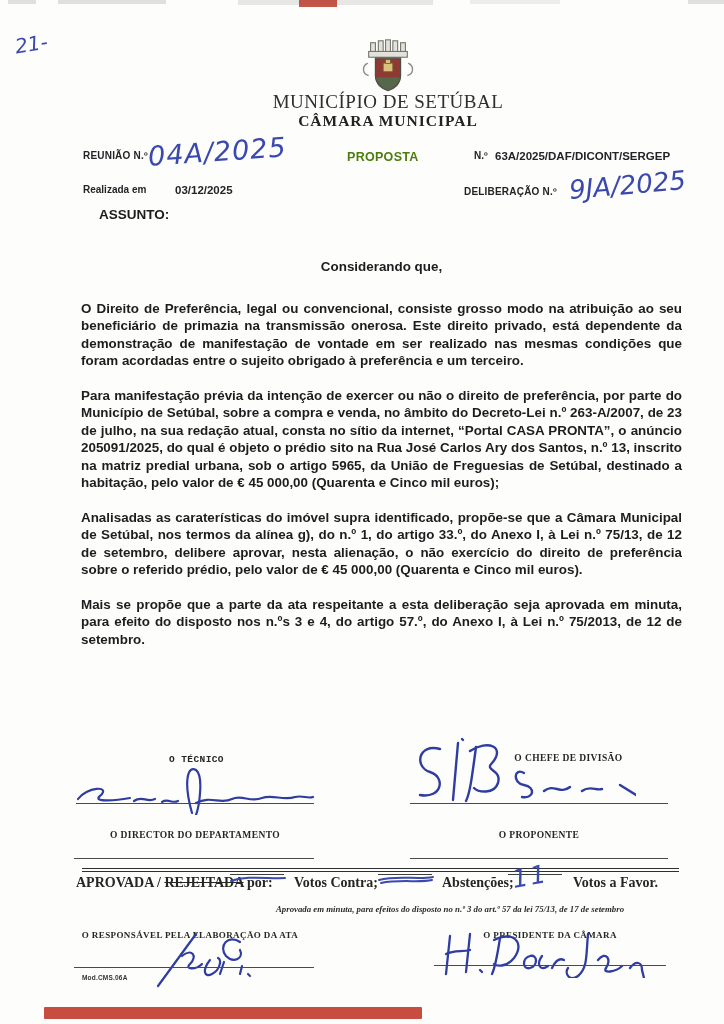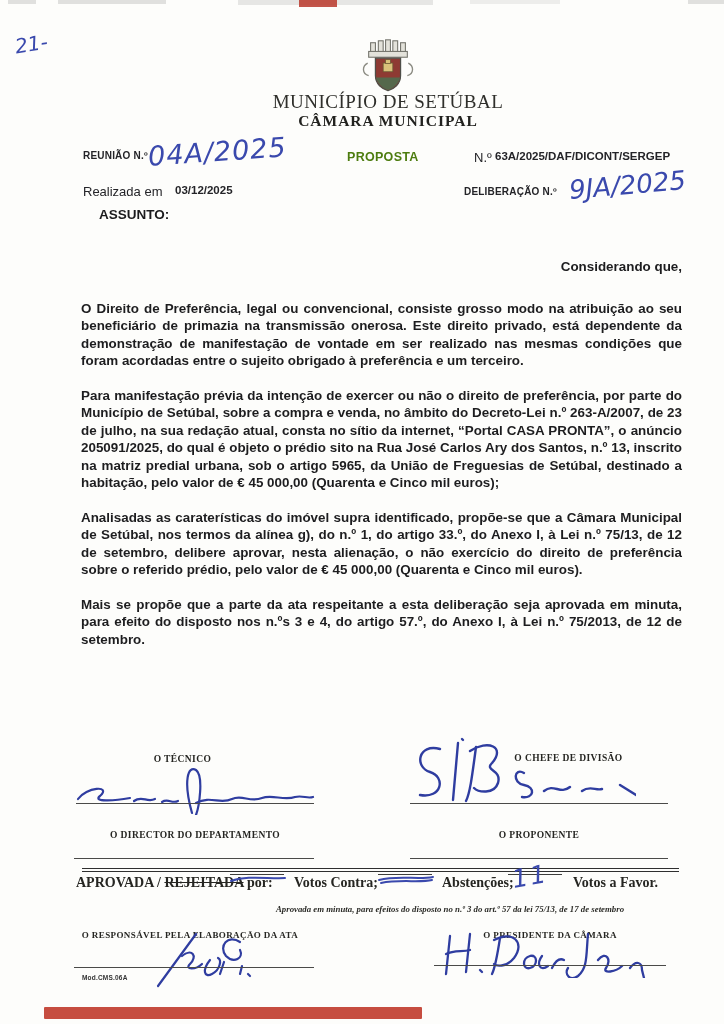--- a/index.html
+++ b/index.html
@@ -10,31 +10,31 @@
   .streak{position:absolute;top:0;height:4px;background:#c9c9c7;opacity:.55;}
   .red-strip{position:absolute;background:#b8372a;opacity:.85;}
   .red-bar{position:absolute;background:#c03a2b;opacity:.9;border-radius:1px;}
   
   .muni-title{font-family:"Liberation Serif","DejaVu Serif",serif;font-size:19px;color:#2f2f2b;
               letter-spacing:.5px;text-align:center;}
   .camara-title{font-family:"Liberation Serif","DejaVu Serif",serif;font-size:15.5px;font-weight:bold;
                 color:#22221f;letter-spacing:1px;text-align:center;}
   
   .mlabel{font-weight:bold;font-size:10px;letter-spacing:.2px;color:#242428;}
-  .mlabel2{font-weight:normal;font-size:13px;color:#242428;}
+  .mlabel2{font-weight:bold;font-size:10px;color:#242428;}
   .mval{font-weight:bold;font-size:11.5px;color:#242428;}
   .proposta{font-weight:bold;font-size:12.5px;letter-spacing:.3px;color:#4d7c0f;}
   
   .hand{font-family:"DejaVu Sans",sans-serif;font-style:italic;color:#3a49ad;white-space:nowrap;}
   
   .subj-label{font-weight:bold;font-size:13.5px;color:#1b1b1d;margin-left:18px;}
   .subj-text{font-weight:bold;font-size:13.5px;line-height:22px;text-align:justify;color:#1b1b1d;}
   .bodyblock{font-size:13.4px;font-weight:600;line-height:17.5px;text-align:justify;color:#1d1d1f;}
   .bodyblock p{margin:0 0 17px 0;}
-  .intro{margin:0 0 24px 0 !important;text-align:right;}
+  .intro{margin:0 0 24px 0 !important;text-align:center;}
   
   .sig-label{font-family:"Liberation Serif","DejaVu Serif",serif;font-size:9.5px;font-weight:bold;
              letter-spacing:.4px;color:#262622;text-align:center;}
   .sigline{position:absolute;border-bottom:1.4px solid #4a4a48;}
   .dblrule{position:absolute;height:2px;border-top:1.2px solid #2f2f2f;border-bottom:1.2px solid #2f2f2f;}
   
   .ap{font-family:"Liberation Serif","DejaVu Serif",serif;font-size:14px;font-weight:bold;color:#262622;white-space:nowrap;}
   .strike{text-decoration:line-through;}
   .voteline{position:absolute;border-bottom:1.3px solid #3e3e3c;}
   .minute{font-family:"Liberation Serif","DejaVu Serif",serif;font-style:italic;font-weight:bold;
@@ -95,21 +95,21 @@
   <div class="abs subj-label" style="left:81px;top:207px;">ASSUNTO:</div>
 
   <div class="abs bodyblock" style="left:81px;top:258px;width:601px;">
     <p class="intro">Considerando que,</p>
     <p>O Direito de Preferência, legal ou convencional, consiste grosso modo na atribuição ao seu beneficiário de primazia na transmissão onerosa. Este direito privado, está dependente da demonstração de manifestação de vontade em ser realizado nas mesmas condições que foram acordadas entre o sujeito obrigado à preferência e um terceiro.</p>
     <p>Para manifestação prévia da intenção de exercer ou não o direito de preferência, por parte do Município de Setúbal, sobre a compra e venda, no âmbito do Decreto-Lei n.º 263-A/2007, de 23 de julho, na sua redação atual, consta no sítio da internet, “Portal CASA PRONTA”, o anúncio 205091/2025, do qual é objeto o prédio sito na Rua José Carlos Ary dos Santos, n.º 13, inscrito na matriz predial urbana, sob o artigo 5965, da União de Freguesias de Setúbal, destinado a habitação, pelo valor de € 45 000,00 (Quarenta e Cinco mil euros);</p>
     <p>Analisadas as caraterísticas do imóvel supra identificado, propõe-se que a Câmara Municipal de Setúbal, nos termos da alínea g), do n.º 1, do artigo 33.º, do Anexo I, à Lei n.º 75/13, de 12 de setembro, delibere aprovar, nesta alienação, o não exercício do direito de preferência sobre o referido prédio, pelo valor de € 45 000,00 (Quarenta e Cinco mil euros).</p>
     <p>Mais se propõe que a parte da ata respeitante a esta deliberação seja aprovada em minuta, para efeito do disposto nos n.ºs 3 e 4, do artigo 57.º, do Anexo I, à Lei n.º 75/2013, de 12 de setembro.</p>
   </div>
 
-  <div class="abs sig-label" style="left:110px;top:754px;width:145px;">O TÉCNICO</div>
+  <div class="abs sig-label" style="left:124px;top:754px;width:145px;font-family:Liberation Mono, monospace;">O TÉCNICO</div>
   <div class="abs sig-label" style="left:486px;top:753px;width:165px;">O CHEFE DE DIVISÃO</div>
 
   <div class="abs" style="left:70px;top:763px;">
     <svg width="250" height="52" viewBox="0 0 250 52" fill="none" stroke="#2f3da0" stroke-width="2.2" stroke-linecap="round">
       <path d="M8,36 C16,24 42,22 30,33 C22,39 44,38 60,35"></path>
       <path d="M64,38 c8,-6 13,2 21,-2 m7,3 c6,-4 10,2 16,-1"></path>
       <path d="M122,50 C113,18 118,2 126,7 C134,13 129,44 126,52"></path>
       <path d="M126,40 C141,32 150,42 162,36 C172,31 180,40 192,35 C202,31 214,38 225,34 c8,-2 12,2 18,0"></path>
     </svg>
   </div>

